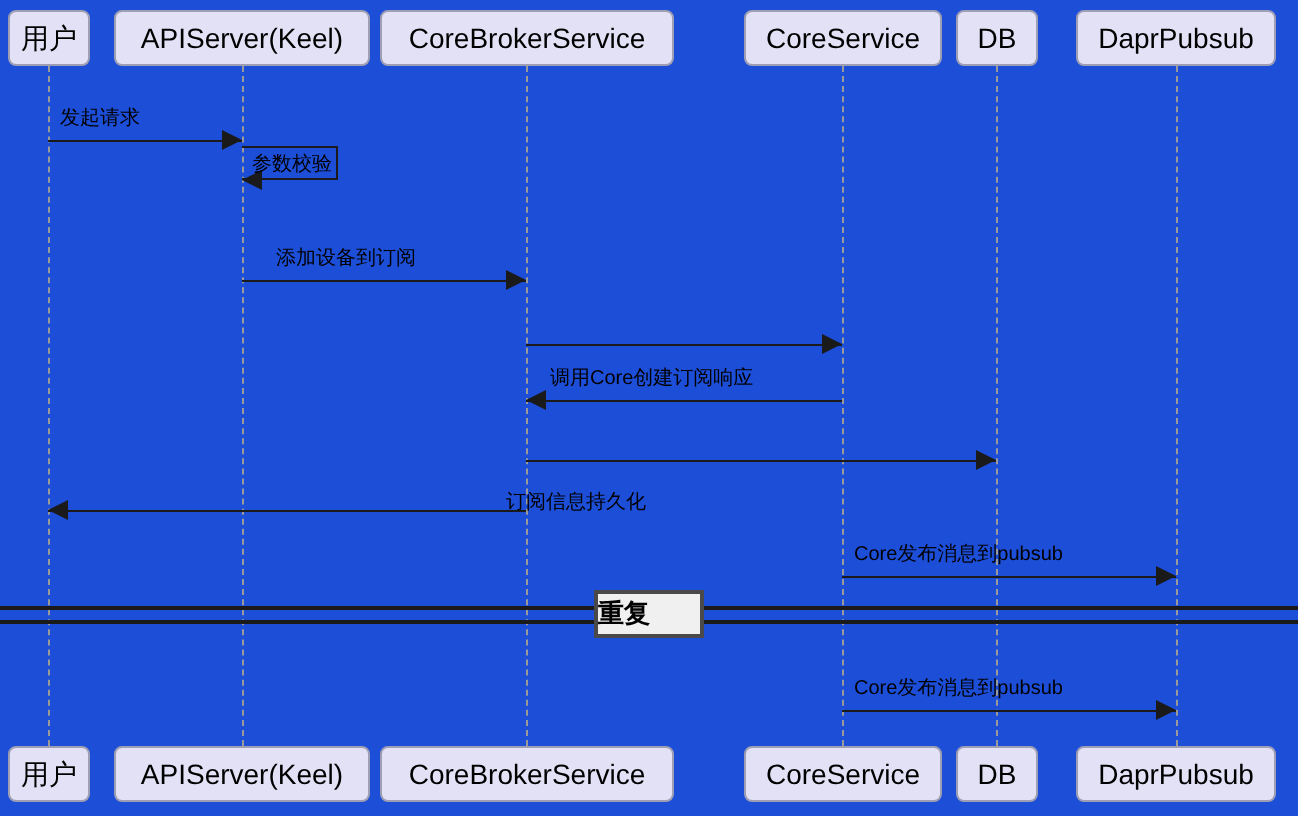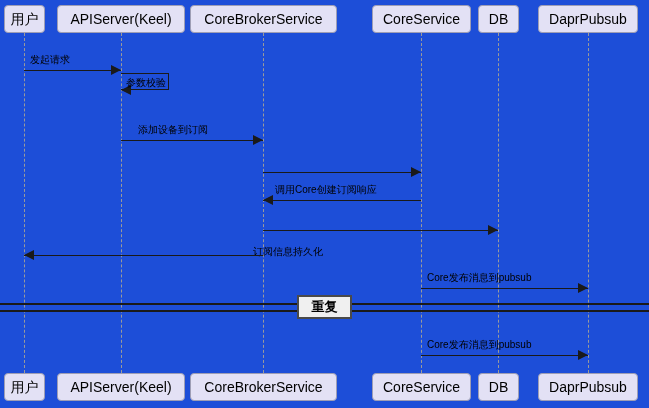--- a/index.html
+++ b/index.html
@@ -78,21 +78,20 @@
     height: 0;
     border-top: 2px solid #1a1a1a;
   }
   .separator-box {
     position: absolute;
     box-sizing: border-box;
     background: #f0f0f0;
     border: 2px solid #4a4a4a;
     height: 24px;
     line-height: 20px;
-    text-align: center;
     font-size: 13px;
     font-weight: bold;
     color: #000000;
     z-index: 5;
   }
 </style>
 </head>
 <body>
 
 <div id="diagram">

